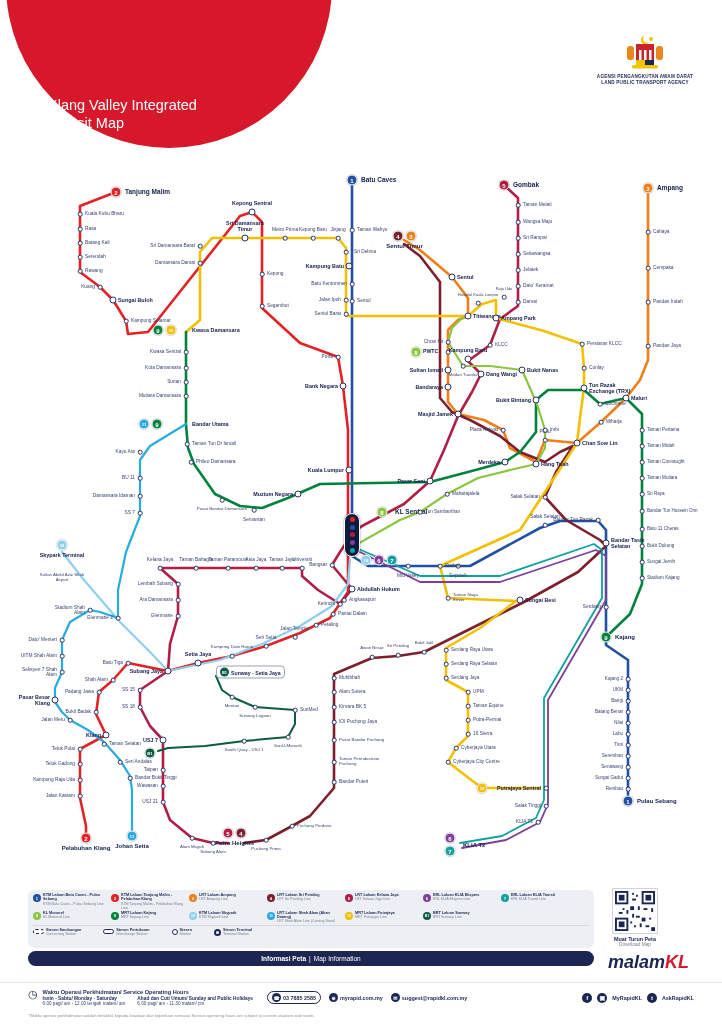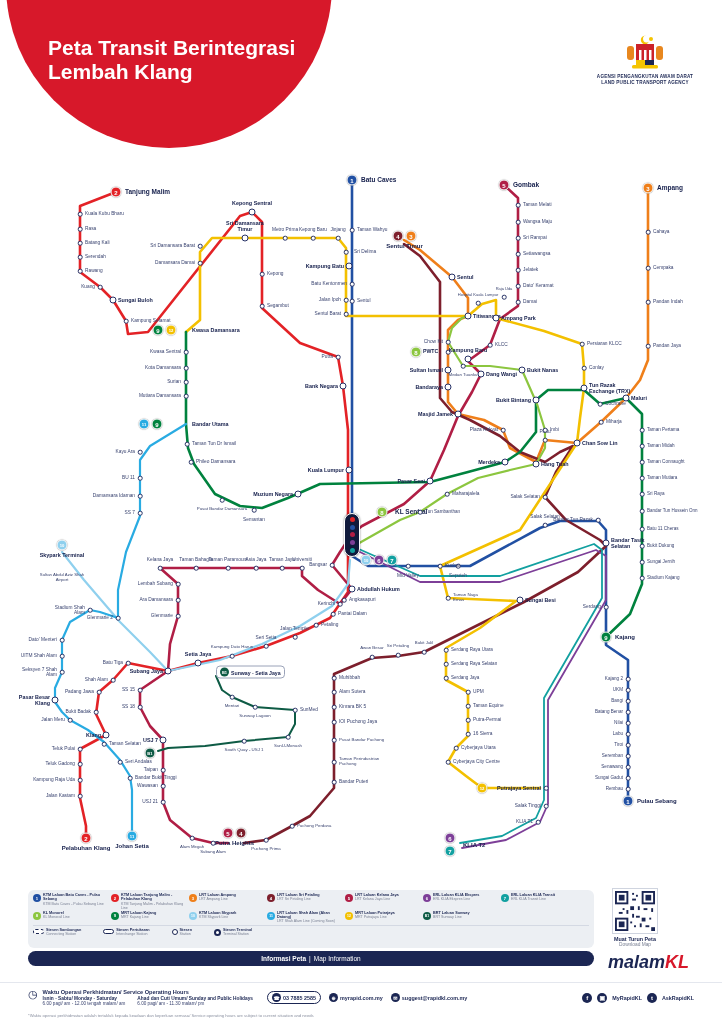--- a/index.html
+++ b/index.html
@@ -529,23 +529,23 @@
       <div class="slabel" style="width: 40px; font-size: 4.4px; left: 235px; top: 714px; text-align: center;">Sunway Lagoon</div>
       <div class="dot" style="left: 295px; top: 710px;"></div>
       <div class="slabel" style="width: 34px; left: 300px; top: 710px; transform: translateY(-50%);">SunMed</div>
       <div class="dot" style="left: 288px; top: 737px;"></div>
       <div class="slabel" style="width: 44px; font-size: 4.4px; left: 266px; top: 744px; text-align: center;">SunU-Monash</div>
       <div class="dot" style="left: 244px; top: 741px;"></div>
       <div class="slabel" style="width: 52px; font-size: 4.4px; left: 218px; top: 748px; text-align: center;">South Quay - USJ 1</div>
     </div>
 
   <div class="red-circle"></div>
-  <div class="title">
-    <div>Peta Transit Berintegrasi</div>
-    <div>Lembah Klang</div>
+  <div class="subtitle">
+    <div>Klang Valley Integrated</div>
+    <div>Transit Map</div>
   </div>
 
   <div class="crest">
     <svg width="54" height="36" viewBox="0 0 54 36">
       <circle cx="27" cy="6" r="4.2" fill="#F5C400"></circle>
       <circle cx="28.6" cy="4.8" r="3.6" fill="#ffffff"></circle>
       <circle cx="33" cy="5" r="2" fill="#F5C400"></circle>
       <rect x="9" y="12" width="7" height="14" rx="3" fill="#E8871E"></rect>
       <rect x="38" y="12" width="7" height="14" rx="3" fill="#E8871E"></rect>
       <rect x="18" y="10" width="18" height="6" fill="#CC2229"></rect>

